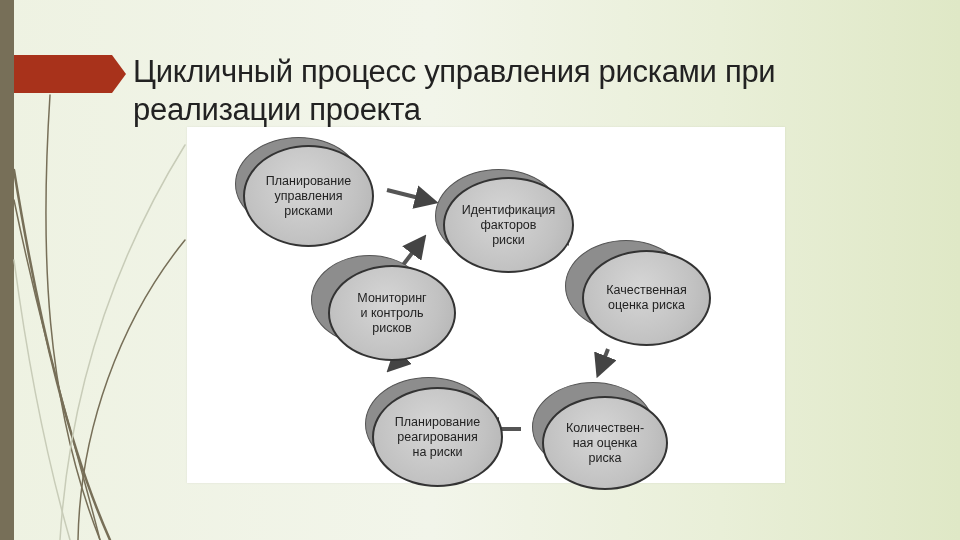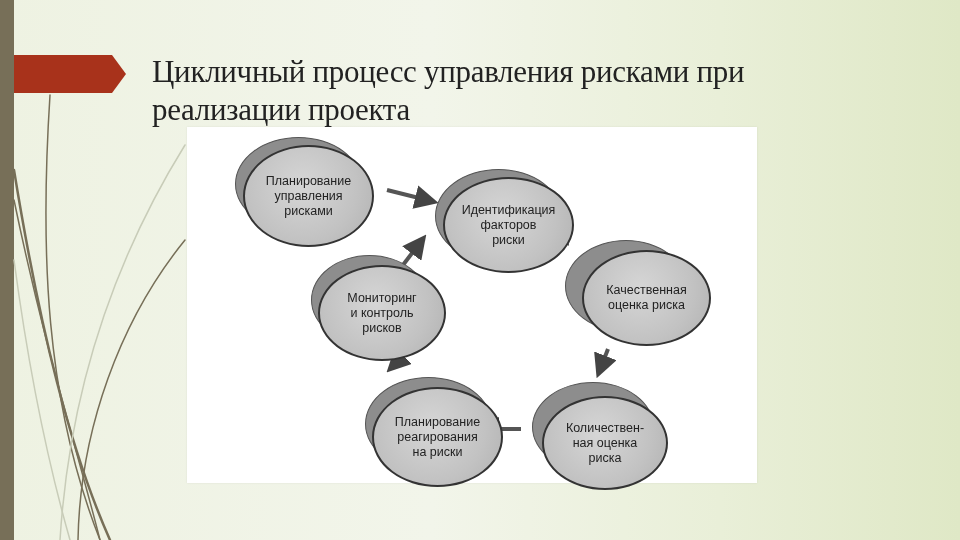--- a/index.html
+++ b/index.html
@@ -3,23 +3,23 @@
 <meta charset="utf-8">
 <style>
   html,body{margin:0;padding:0;}
   body{width:960px;height:540px;overflow:hidden;position:relative;
     background:linear-gradient(90deg,#eef2e2 0%,#f2f5ea 45%,#e9efd8 75%,#dfe8c6 100%);
     font-family:"Liberation Sans",sans-serif;}
   .leftbar{position:absolute;left:0;top:0;width:14px;height:540px;background:#776f58;}
   .deco{position:absolute;left:0;top:0;width:200px;height:540px;}
   .title-arrow{position:absolute;left:14px;top:55px;width:112px;height:38px;}
   .title{position:absolute;left:133px;top:53px;width:720px;font-size:31px;line-height:38px;color:#222;
-    font-family:Liberation Serif, serif;font-weight:300;letter-spacing:-0.3px;margin-left:19px;}
+    font-family:Liberation Sans, sans-serif;font-weight:300;letter-spacing:-0.3px;}
   .figure{position:absolute;left:187px;top:127px;width:570px;height:356px;background:#fff;
-    box-shadow:0 0 2px rgba(0,0,0,0.08);}
+    box-shadow:0 0 2px rgba(0,0,0,0.08);padding-left:28px;}
   .node{position:absolute;}
   .node .shadow{position:absolute;border-radius:50%;background:#8d8d8d;border:1px solid #555;}
   .node .body{position:absolute;border-radius:50%;border:2px solid #333;
     background:radial-gradient(circle at 45% 40%,#d6d6d6 0%,#c2c2c2 60%,#b0b0b0 100%);
     display:flex;align-items:center;justify-content:center;text-align:center;}
   .node .label{font-size:12.5px;line-height:15px;color:#222;white-space:pre-line;}
   svg.arrows{position:absolute;left:0;top:0;}
 </style>
 </head>
 <body>
@@ -99,19 +99,19 @@
     <div class="shadow" style="left:0;top:0;width:125px;height:92px;"></div>
     <div class="body" style="left:7px;top:10px;width:127px;height:96px;">
       <span class="label">Планирование
 реагирования
 на риски</span>
     </div>
   </div>
 
   <div class="node" style="left:124px;top:128px;">
     <div class="shadow" style="left:0;top:0;width:115px;height:88px;"></div>
-    <div class="body" style="left:7px;top:10px;width:124px;height:92px;">
+    <div class="body" style="left:17px;top:10px;width:124px;height:92px;">
       <span class="label">Мониторинг
 и контроль
 рисков</span>
     </div>
   </div>
 </div>
 
 </body></html>

